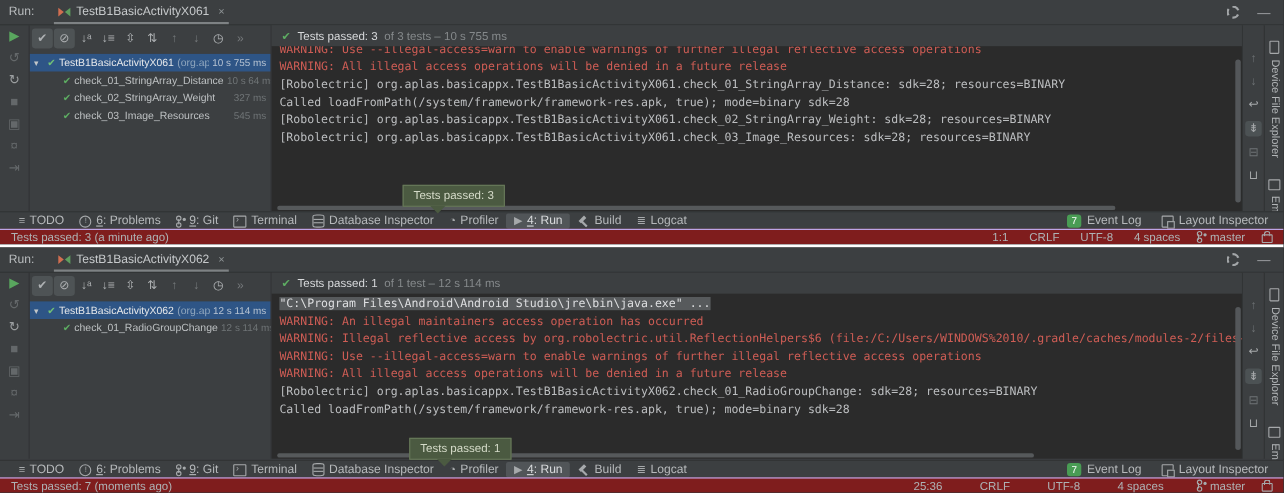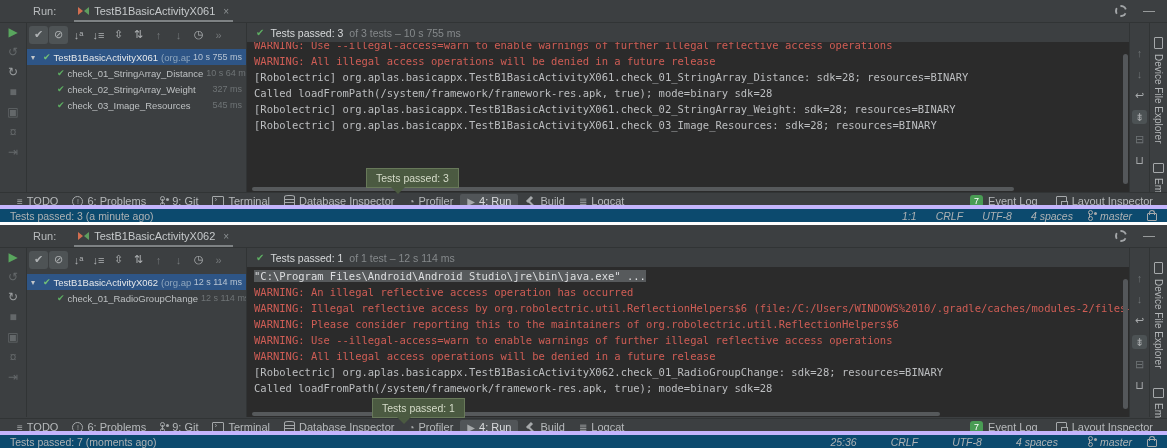--- a/index.html
+++ b/index.html
@@ -2,21 +2,21 @@
 <html><head>
 <meta charset="utf-8">
 <style>
   html,body{margin:0;padding:0;background:#2b2b2b;}
   body{width:1167px;font-family:"Liberation Sans",sans-serif;-webkit-font-smoothing:antialiased;}
   .panel{position:relative;width:1167px;height:222px;background:#3c3f41;overflow:hidden;color:#b6b9bb;font-size:11px;}
   .panel.p2{height:223px;}
   .divider{height:3px;background:#ffffff;}
 
   
-  .hdr{position:absolute;top:0;left:0;right:0;height:22px;display:flex;align-items:center;border-bottom:1px solid #313435;background:#3c3f41;padding-left:25px;}
+  .hdr{position:absolute;top:0;left:0;right:0;height:22px;display:flex;align-items:center;border-bottom:1px solid #313435;background:#3c3f41;}
   .run-label{margin-left:8px;color:#b9bcbe;}
   .tab{display:flex;align-items:center;gap:5px;margin-left:16px;height:100%;padding:0 6px;position:relative;cursor:default;}
   .tab::after{content:"";position:absolute;left:2px;right:2px;bottom:0;height:2px;background:#7e8284;}
   .tab-title{color:#c6c9cb;}
   .tab-close{color:#8d9294;font-size:10px;margin-left:3px;}
   .i-testcfg{display:inline-flex;align-items:center;}
   .i-testcfg i{display:inline-block;width:0;height:0;}
   .i-testcfg .lt{border-top:4px solid transparent;border-bottom:4px solid transparent;border-left:5px solid #d26e50;margin-right:1px;}
   .i-testcfg .rt{border-top:4px solid transparent;border-bottom:4px solid transparent;border-right:5px solid #5f9e5f;}
   .hdr-right{margin-left:auto;display:flex;align-items:center;gap:16px;margin-right:12px;color:#9ea2a4;}
@@ -88,23 +88,23 @@
   .i-hammer{width:11px;height:11px;position:relative;}
   .i-hammer::before{content:"";position:absolute;left:1px;top:2px;width:7px;height:3px;background:#a6a9ab;transform:rotate(-45deg);}
   .i-hammer::after{content:"";position:absolute;left:5px;top:4px;width:2px;height:7px;background:#a6a9ab;transform:rotate(-45deg);}
   .bbar-right{margin-left:auto;display:flex;align-items:center;gap:18px;padding-right:14px;}
   .bbr-item{display:flex;align-items:center;gap:5px;cursor:pointer;color:#b6b9bb;}
   .badge{background:#499C54;color:#fff;font-size:9px;min-width:13px;height:12px;border-radius:3px;display:inline-flex;align-items:center;justify-content:center;}
   .i-layins{width:9px;height:9px;border:1px solid #a6a9ab;border-radius:1px;position:relative;}
   .i-layins::before{content:"";position:absolute;right:-2px;bottom:-2px;width:5px;height:5px;border:1px solid #a6a9ab;background:#3c3f41;}
 
   
-  .sbar{position:absolute;left:0;right:0;bottom:0;height:13px;display:flex;align-items:center;font-size:10.5px;color:#aeb2b4;padding:0 10px;border-top:4px solid #c4b5fd;background:#0c4a6e;}
+  .sbar{position:absolute;left:0;right:0;bottom:0;height:13px;display:flex;align-items:center;font-size:10.5px;color:#aeb2b4;padding:0 10px;border-top:1px solid #c4b5fd;background:#7f1d1d;}
   .sbar-right{margin-left:auto;display:flex;gap:15px;align-items:center;}
-  .sseg{display:flex;align-items:center;gap:4px;cursor:pointer;white-space:nowrap;font-style:italic;}
+  .sseg{display:flex;align-items:center;gap:4px;cursor:pointer;white-space:nowrap;}
   .i-lock{display:inline-block;width:8px;height:6px;border:1px solid #a6a9ab;position:relative;margin-top:3px;border-radius:1px;}
   .i-lock::before{content:"";position:absolute;top:-4px;left:1px;width:4px;height:4px;border:1px solid #a6a9ab;border-bottom:none;border-radius:3px 3px 0 0;}
 
   
   .tooltip{position:absolute;z-index:9;background:#4b5a41;border:1px solid #68795a;color:#d5dbc9;font-size:10.5px;padding:3px 9px;white-space:nowrap;}
   .tooltip::after{content:"";position:absolute;left:24px;bottom:-7px;width:0;height:0;border:7px solid transparent;border-top-color:#4b5a41;border-bottom:0;}
 </style>
 </head>
 <body>
 
@@ -371,23 +371,22 @@
     <div class="consolewrap">
       <div class="csummary">
         <span class="csum-check">✔</span>
         <span class="csum-strong">Tests passed: 1</span>
         <span class="csum-dim">of 1 test – 12 s 114 ms</span>
       </div>
       <div class="console">
         <div>
 
         <div class="cline hl"><span class="ctext">"C:\Program Files\Android\Android Studio\jre\bin\java.exe" ...</span></div>
-            <div class="cline red"><span class="ctext">WARNING: An illegal reflective access operation has occurred</span></div>
+            <div class="cline red"><span class="ctext">WARNING: An illegal maintainers access operation has occurred</span></div>
             <div class="cline red"><span class="ctext">WARNING: Illegal reflective access by org.robolectric.util.ReflectionHelpers$6 (file:/C:/Users/WINDOWS%2010/.gradle/caches/modules-2/files-2.</span></div>
-            <div class="cline red"><span class="ctext">WARNING: Please consider reporting this to the maintainers of org.robolectric.util.ReflectionHelpers$6</span></div>
             <div class="cline red"><span class="ctext">WARNING: Use --illegal-access=warn to enable warnings of further illegal reflective access operations</span></div>
             <div class="cline red"><span class="ctext">WARNING: All illegal access operations will be denied in a future release</span></div>
             <div class="cline plain"><span class="ctext">[Robolectric] org.aplas.basicappx.TestB1BasicActivityX062.check_01_RadioGroupChange: sdk=28; resources=BINARY</span></div>
             <div class="cline plain"><span class="ctext">Called loadFromPath(/system/framework/framework-res.apk, true); mode=binary sdk=28</span></div>
           </div>
         <div class="vscroll"></div>
       </div>
       <div class="hscroll" style="width:688px;"></div>
     </div>
     <div class="ctoolbar">

